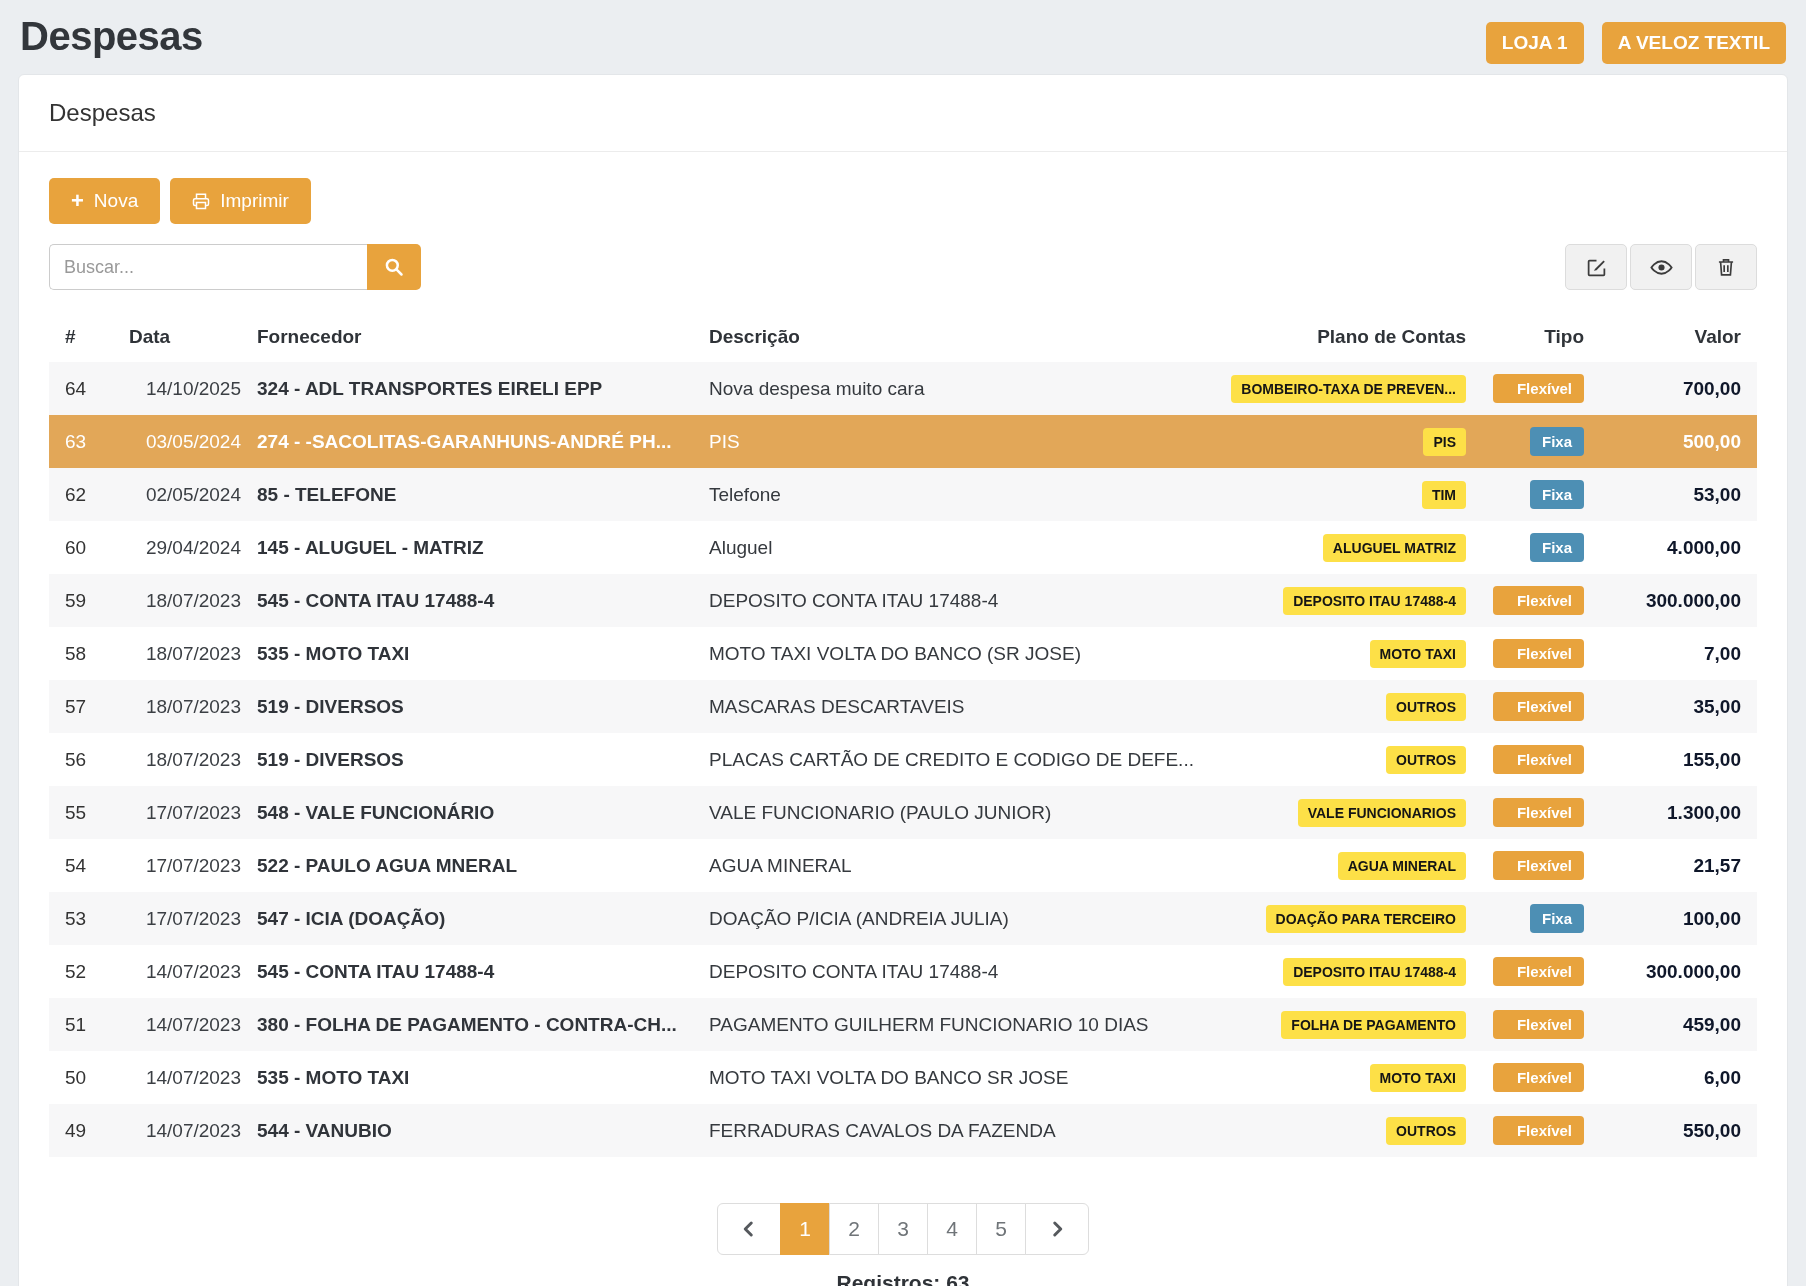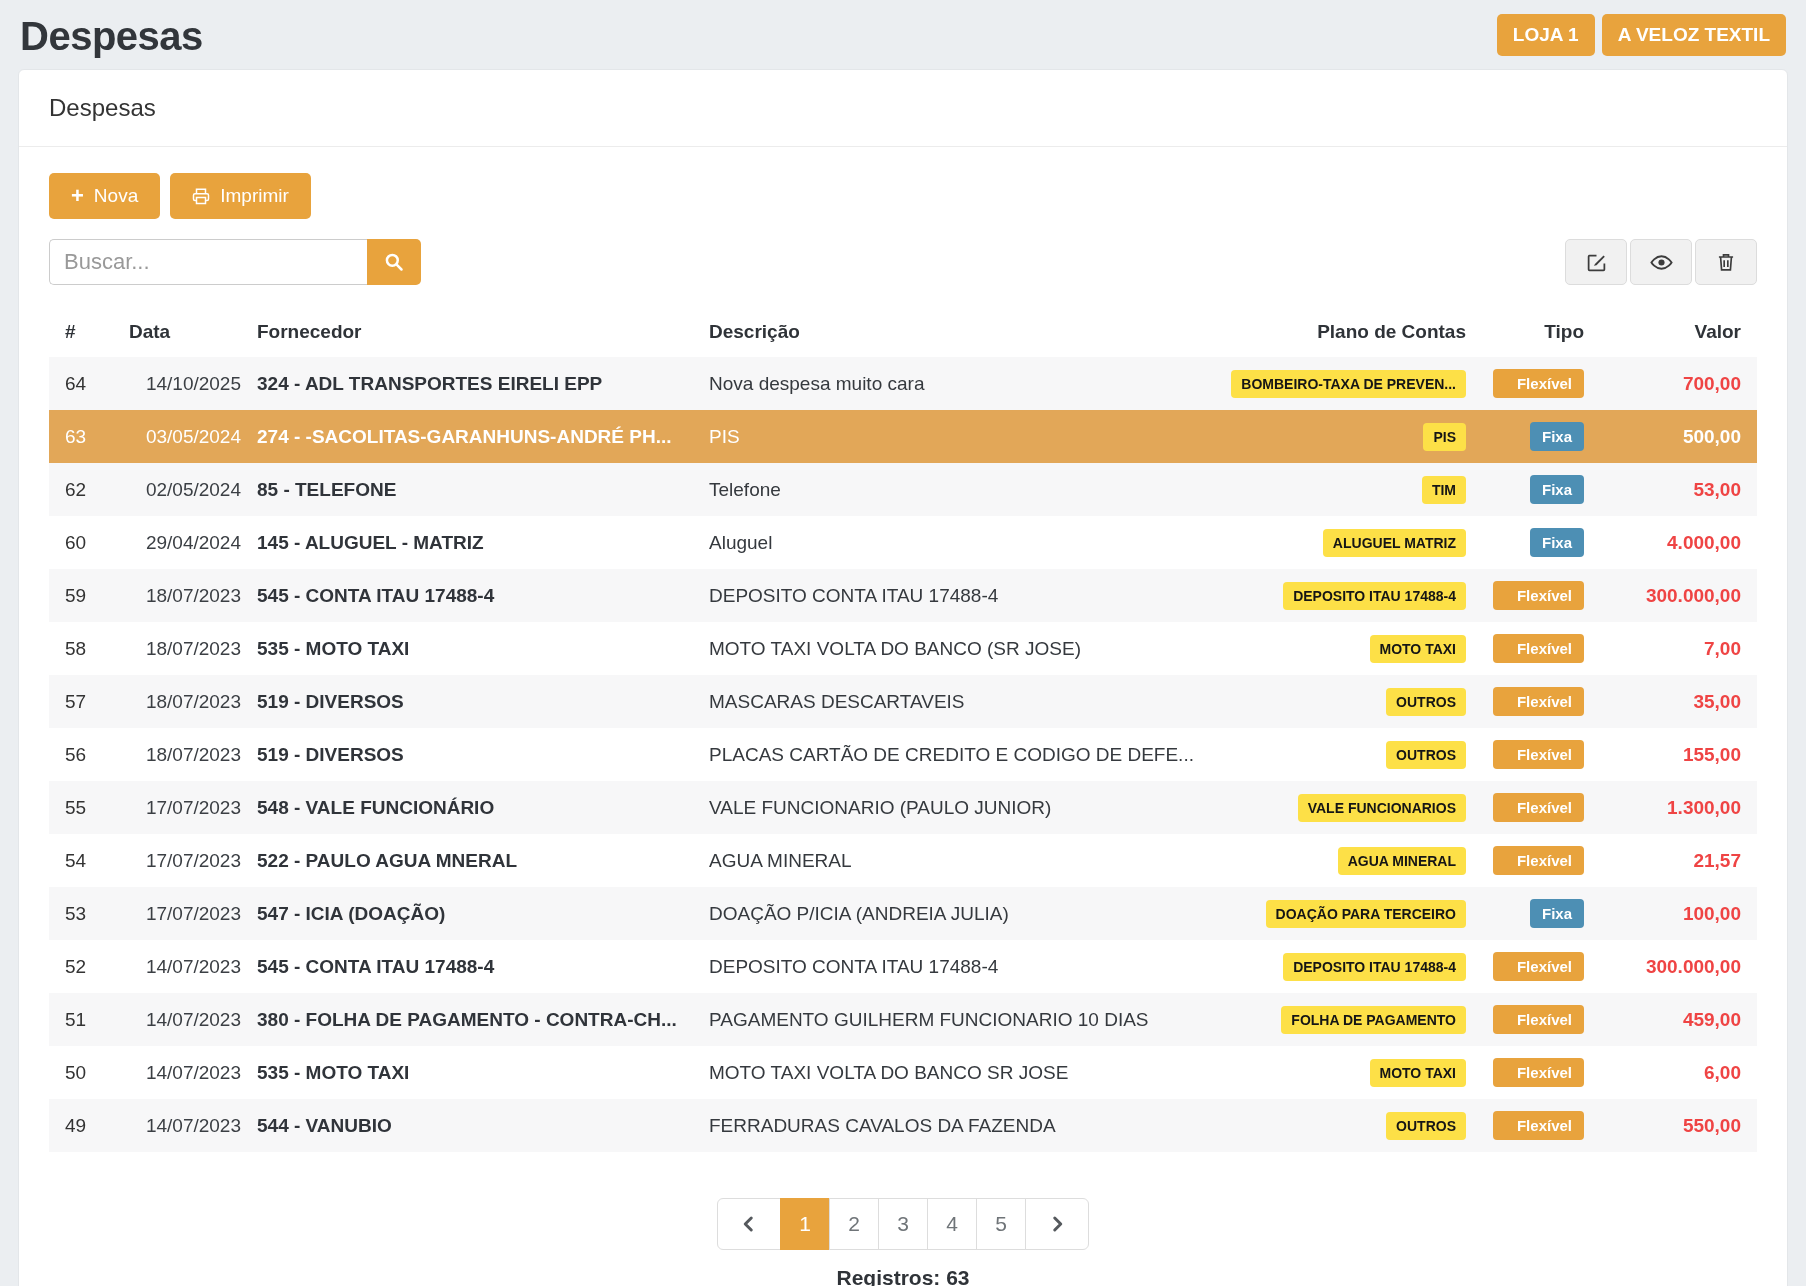--- a/index.html
+++ b/index.html
@@ -6,21 +6,21 @@
   html,body { margin:0; padding:0; }
   body {
     width:1806px; height:1286px;
     background:#ebeef1;
     font-family:"Liberation Sans", sans-serif;
     color:#333;
   }
   
   .page-header { display:flex; justify-content:space-between; align-items:flex-start; padding:12px 20px 8px 20px; }
   .page-title { font-size:40px; font-weight:700; color:#32363b; margin:2px 0 0 0; letter-spacing:-0.5px; }
-  .header-badges { display:flex; gap:7px; margin-top:2px; }
+  .header-badges { display:flex; gap:18px; margin-top:10px; }
   .store-badge {
     background:var(--accent); color:#fff; font-weight:700; font-size:19px;
     padding:10px 16px; border-radius:5px; cursor:pointer; white-space:nowrap;
   }
   
   .card {
     background:#fff; margin:2px 18px 18px; border-radius:6px;
     border:1px solid #e3e6e9; min-height:1186px;
   }
   .card-header { padding:24px 30px; font-size:24px; color:#333; border-bottom:1px solid #ececec; }
@@ -31,21 +31,21 @@
     background:var(--accent); color:#fff; border:none; border-radius:5px;
     font-size:19px; font-family:inherit; padding:12px 22px;
     display:inline-flex; align-items:center; gap:10px; cursor:pointer; font-weight:400;
   }
   .btn svg, .btn .plus { flex:0 0 auto; }
   .plus { font-size:22px; font-weight:700; line-height:1; }
   .search-row { display:flex; justify-content:space-between; align-items:flex-start; margin-top:20px; }
   .search-group { display:flex; }
   .search-input {
     width:318px; height:46px; border:1px solid #ccc; border-right:none;
-    border-radius:5px 0 0 5px; font-size:22px; padding:0 14px; color:#555;
+    border-radius:5px 0 0 5px; font-size:18px; padding:0 14px; color:#555;
     font-family:inherit; outline:none; background:#fff;
   }
   .search-input::placeholder { color:#999; }
   .search-btn {
     width:54px; height:46px; background:var(--accent); border:none;
     border-radius:0 5px 5px 0; color:#fff; display:flex; align-items:center; justify-content:center; cursor:pointer;
   }
   .icon-group { display:flex; gap:3px; }
   .icon-btn {
     width:62px; height:46px; background:#f1f1f1; border:1px solid #dcdcdc; border-radius:5px;
@@ -61,21 +61,21 @@
   th.center, td.plano-cell, td.tipo-cell { text-align:right; }
   th.right, td.valor { text-align:right; }
   th:first-child, td.id-cell { padding-left:16px; }
   th:last-child, td.valor { padding-right:16px; }
   td { padding:12px 8px; overflow:hidden; white-space:nowrap; text-overflow:ellipsis; }
   tbody tr:nth-child(odd) { background:#f7f7f8; }
   tbody tr { height:49px; }
   td.data-cell { color:#3b3f44;text-align:right; }
   td.fornecedor { font-weight:700; color:#30343a; }
   td.descricao { color:#35393e; }
-  td.valor { font-weight:700; color:#ef4444; }
+  td.valor { font-weight:700; color:#0f172a; }
   .plano-badge {
     display:inline-block; background:#fde047; color:#151515; font-weight:700;
     font-size:14px; padding:6px 10px; border-radius:4px; white-space:nowrap;
     max-width:100%; overflow:hidden; text-overflow:ellipsis; vertical-align:middle;
   }
   .tipo-badge {
     display:inline-block; color:#fff; font-weight:700; font-size:15px;
     padding:6px 12px; border-radius:4px; vertical-align:middle;
   }
   .tipo-badge.flex { background:var(--accent);padding-left:24px; }

